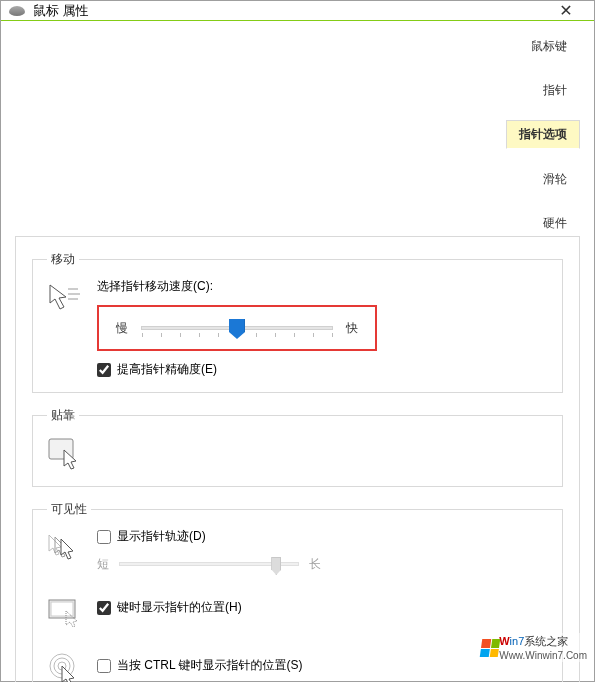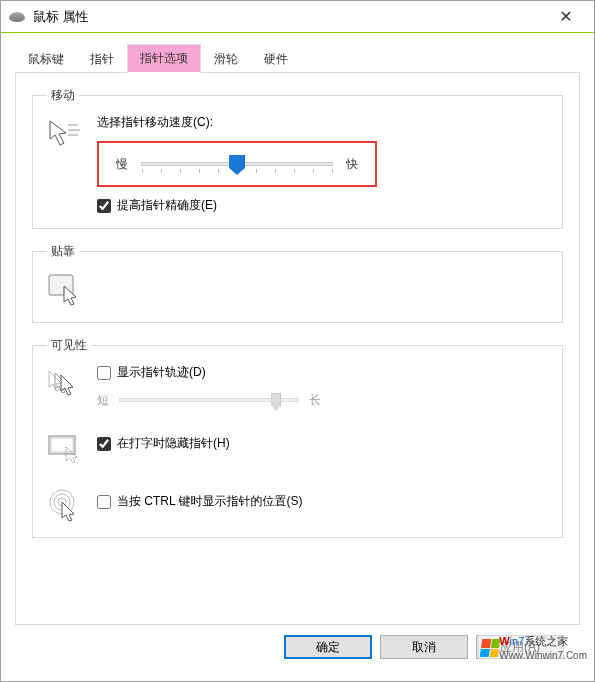--- a/index.html
+++ b/index.html
@@ -16,27 +16,27 @@
   }
   .window { border: 1px solid #9f9f9f; width: 595px; height: 682px; display: flex; flex-direction: column; }
   .titlebar {
     height: 32px; display: flex; align-items: center; padding: 0 8px;
     border-bottom: 1px solid #84cc16;
   }
   .titlebar .icon { width: 16px; height: 10px; background: linear-gradient(#aaa, #777); border-radius: 50% 50% 50% 50% / 60% 60% 40% 40%; margin-right: 8px; }
   .titlebar .title { flex: 1; font-size: 13px; }
   .titlebar .close { width: 40px; text-align: center; font-size: 16px; color: #333; cursor: default; }
   .client { flex: 1; padding: 10px 14px 8px 14px; display: flex; flex-direction: column; }
-  .tabs { display: flex; align-items: flex-end; border-bottom: 1px solid #d9d9d9; gap: 0; }
+  .tabs { display: flex; align-items: flex-end; border-bottom: 1px solid #d9d9d9; gap: 16px; flex-direction: column; }
   .tab {
     padding: 5px 12px 5px 12px; border: 1px solid transparent; border-bottom: none;
     position: relative; top: 1px; cursor: default; color: #333;
   }
   .tab.active {
-    border-color: #d9d9d9; background: #f9a8d4; border-bottom: 1px solid #fff;
+    border-color: #d9d9d9; background: #fef9c3; border-bottom: 1px solid #fff; font-weight: bold;
   }
   .tabpage {
     border: 1px solid #d9d9d9; border-top: none; flex: 1; padding: 14px 16px 12px 16px; overflow: hidden;
   }
   fieldset {
     border: 1px solid #d9d9d9; border-radius: 0; margin: 0 0 14px 0; padding: 10px 20px 14px 14px;
   }
   legend { padding: 0 4px; color: #333; font-size: 12px; }
   .row { display: flex; align-items: flex-start; gap: 14px; }
   .secicon { width: 36px; min-width: 36px; height: 36px; display: flex; align-items: center; justify-content: center; margin-top: 2px; }
@@ -201,21 +201,21 @@
           <div class="secicon">
             <svg width="34" height="28" viewBox="0 0 34 28">
               <rect x="1" y="1" width="26" height="18" fill="#eee" stroke="#888"></rect>
               <rect x="3" y="3" width="22" height="14" fill="#fff" stroke="#ccc"></rect>
               <polygon points="18,12 18,26 22,23 25,28 27,27 25,23 29,22" fill="none" stroke="#888" stroke-dasharray="1 1"></polygon>
             </svg>
           </div>
           <div class="field-col">
             <div class="chk-row" style="margin-top:6px">
               <input type="checkbox" checked="" style="">
-              <span>在打字时隐藏指针(H)</span>
+              <span>键时显示指针的位置(H)</span>
             </div>
           </div>
         </div>
 
         <div class="row" style="margin-top:18px">
           <div class="secicon">
             <svg width="34" height="34" viewBox="0 0 34 34">
               <circle cx="14" cy="14" r="12" fill="none" stroke="#bbb"></circle>
               <circle cx="14" cy="14" r="8" fill="none" stroke="#bbb"></circle>
               <circle cx="14" cy="14" r="4" fill="none" stroke="#bbb"></circle>

